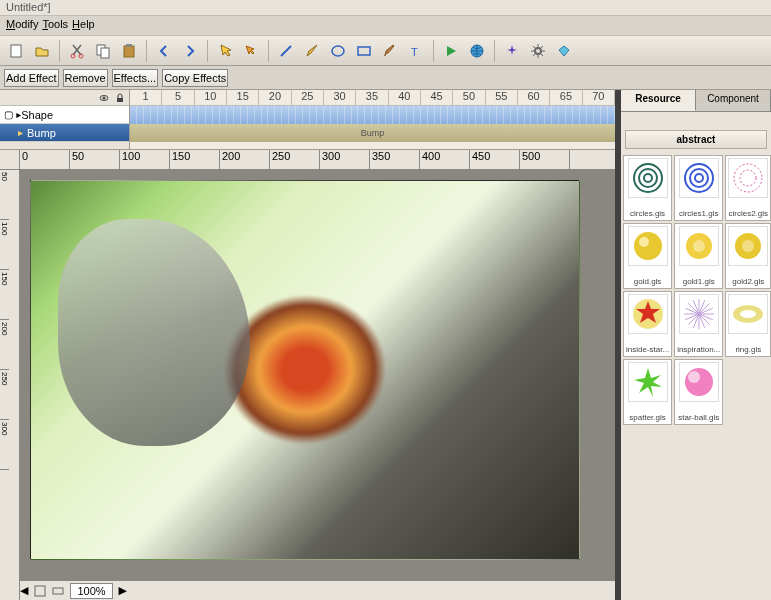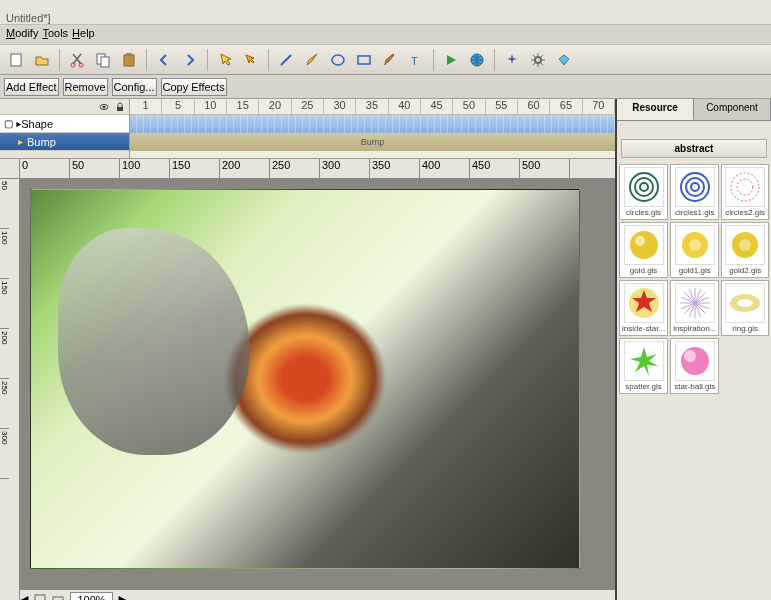--- a/index.html
+++ b/index.html
@@ -1,17 +1,17 @@
 <!DOCTYPE html>
 <html><head>
 <meta charset="utf-8">
 <style>
 * { margin: 0; padding: 0; box-sizing: border-box; font-family: Tahoma, sans-serif; font-size: 11px; }
 body { background: #d4d0c8; width: 771px; height: 600px; overflow: hidden; }
-.titlebar { background: #e8e4dc; height: 16px; padding: 12px 6px; color: #555; border-bottom: 1px solid #c0bcb4; }
+.titlebar { background: #e8e4dc; height: 16px; padding: 1px 6px; color: #555; border-bottom: 1px solid #c0bcb4; }
 .menubar { background: #d8d4cc; height: 20px; padding: 2px 6px; display: flex; gap: 4px; border-bottom: 1px solid #c0bcb4; }
 .menu-item { cursor: pointer; }
 .menu-item .ul { text-decoration: underline; }
 .toolbar { background: linear-gradient(#f0ece4,#d8d4cc); height: 30px; display: flex; align-items: center; padding: 0 4px; border-bottom: 1px solid #a09c94; gap: 2px; }
 .tbtn { width: 24px; height: 24px; display: flex; align-items: center; justify-content: center; border: 1px solid transparent; border-radius: 2px; cursor: pointer; }
 .tsep { width: 1px; height: 22px; background: #b0aca4; margin: 0 3px; }
 .effects-bar { background: #d8d4cc; height: 24px; display: flex; align-items: center; padding: 0 4px; gap: 4px; border-bottom: 1px solid #a09c94; }
 .eff-btn { background: linear-gradient(#fefefe,#e0dcd4); border: 1px solid #888; padding: 2px 1px; cursor: pointer; font-size: 11px; }
 .main-area { display: flex; height: 510px; }
 .left-panel { width: 615px; display: flex; flex-direction: column; }
@@ -34,29 +34,29 @@
 .ruler-h { position: absolute; top: 0; left: 20px; right: 0; height: 20px; background: #e8e4dc; border-bottom: 1px solid #888; display: flex; font-size: 8px; z-index: 1; }
 .ruler-v { position: absolute; top: 20px; left: 0; width: 20px; bottom: 0; background: #e8e4dc; border-right: 1px solid #888; z-index: 1; }
 .rtick-h { width: 100px; border-right: 1px solid #888; padding-left: 2px; }
 .rtick-v { height: 100px; border-bottom: 1px solid #888; writing-mode: vertical-lr; font-size: 8px; padding-top: 2px; }
 .canvas-content { position: absolute; top: 20px; left: 20px; right: 0; bottom: 20px; overflow: hidden; }
 .canvas-image { margin: 10px; width: 550px; height: 380px; background: linear-gradient(135deg, #5a8a3a 0%, #a8d878 15%, #e0f0c0 30%, #f0f8e0 50%, #606058 70%, #303028 100%); position: relative; border: 1px solid rgba(0,0,0,0.3); }
 .canvas-image::before { content: ""; position: absolute; top: 30%; left: 35%; width: 30%; height: 40%; background: radial-gradient(ellipse, #d84820 20%, #f0a040 40%, #884020 60%, transparent 70%); border-radius: 50% 50% 40% 40%; transform: rotate(-5deg); filter: blur(1px); }
 .canvas-image::after { content: ""; position: absolute; top: 10%; left: 5%; width: 35%; height: 60%; background: linear-gradient(160deg, #e0e0e0, #808080, #404040); border-radius: 40% 60% 50% 50%; opacity: 0.7; }
 .status-canvas { position: absolute; bottom: 0; left: 20px; right: 0; height: 20px; background: #e8e4dc; border-top: 1px solid #888; display: flex; align-items: center; justify-content: center; gap: 6px; font-size: 10px; }
 .zoom-box { border: 1px solid #888; background: #fff; padding: 1px 6px; }
-.right-panel { width: 156px; background: #e8e4dc; border-left: 2px solid #404040; }
+.right-panel { width: 156px; background: #e8e4dc; border-left: 6px solid #404040; }
 .tabs { display: flex; height: 22px; background: #d0ccc4; border-bottom: 1px solid #888; }
 .tab { flex: 1; text-align: center; padding: 3px 0; border-right: 1px solid #888; cursor: pointer; font-size: 10px; }
 .tab.active { background: #f0ece4; font-weight: bold; border-bottom: 1px solid #f0ece4; }
 .cat-header { background: linear-gradient(#f8f4ec,#e0dcd4); text-align: center; padding: 3px; border: 1px solid #b0aca4; margin: 18px 4px 4px; font-weight: bold; font-size: 10px; }
 .thumb-grid { display: grid; grid-template-columns: repeat(3, 1fr); gap: 2px; padding: 2px; }
 .thumb { background: #fff; border: 1px solid #b0aca4; display: flex; flex-direction: column; align-items: center; padding: 2px; cursor: pointer; }
 .thumb-img { width: 40px; height: 40px; display: flex; align-items: center; justify-content: center; border: 1px solid #ddd; }
-.thumb-label { font-size: 8px; color: #444; margin-top: 1px; white-space: nowrap; overflow: hidden; text-overflow: ellipsis; max-width: 44px; }
+.thumb-label { font-size: 8px; color: #444; margin-top: 11px; white-space: nowrap; overflow: hidden; text-overflow: ellipsis; max-width: 44px; }
 .mini-icon { width: 10px; height: 10px; }
 svg { display: block; }
 </style>
 </head>
 <body>
 
 <div class="titlebar">Untitled*]</div>
 
 <div class="menubar">
   <span class="menu-item"><span class="ul">M</span><span>odify</span></span>
@@ -175,21 +175,21 @@
   <div class="tbtn">
       <svg width="16" height="16">
         <path d="M8 3l5 4-5 6-5-6z" fill="#60c0e0" stroke="#3080a0"></path>
       </svg>
     </div>
 </div>
 
 <div class="effects-bar">
   <button class="eff-btn">Add Effect</button>
   <button class="eff-btn">Remove</button>
-  <button class="eff-btn">Config...</button>
+  <button class="eff-btn">Effects...</button>
   <button class="eff-btn">Copy Effects</button>
 </div>
 
 <div class="main-area">
   <div class="left-panel">
     <div class="timeline-container">
       <div class="timeline-labels">
         <div class="tl-header">
           <svg class="mini-icon">
               <ellipse cx="5" cy="5" rx="4" ry="2.5" fill="none" stroke="#444"></ellipse>

